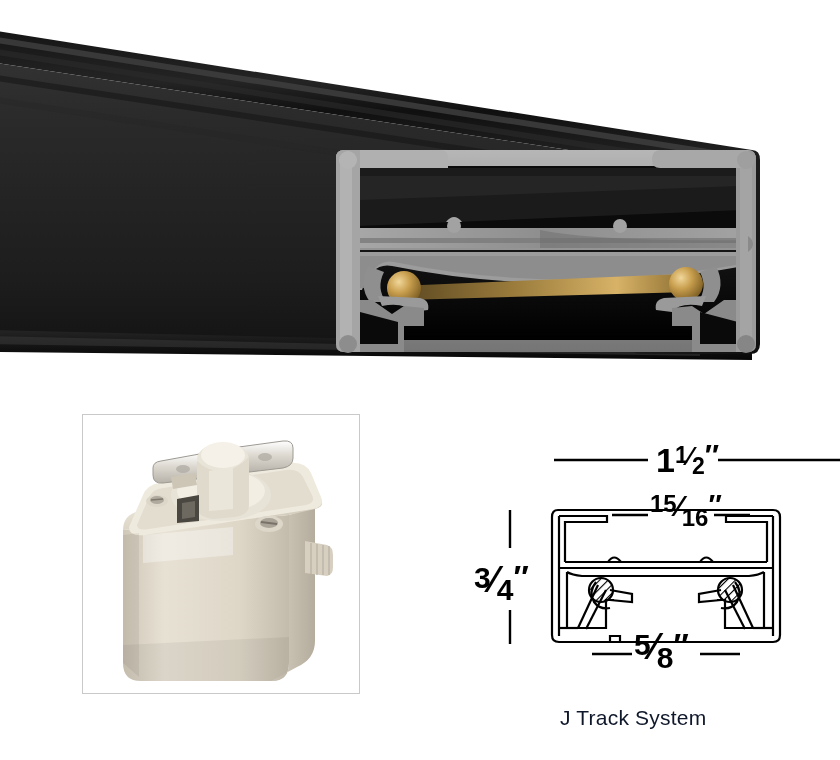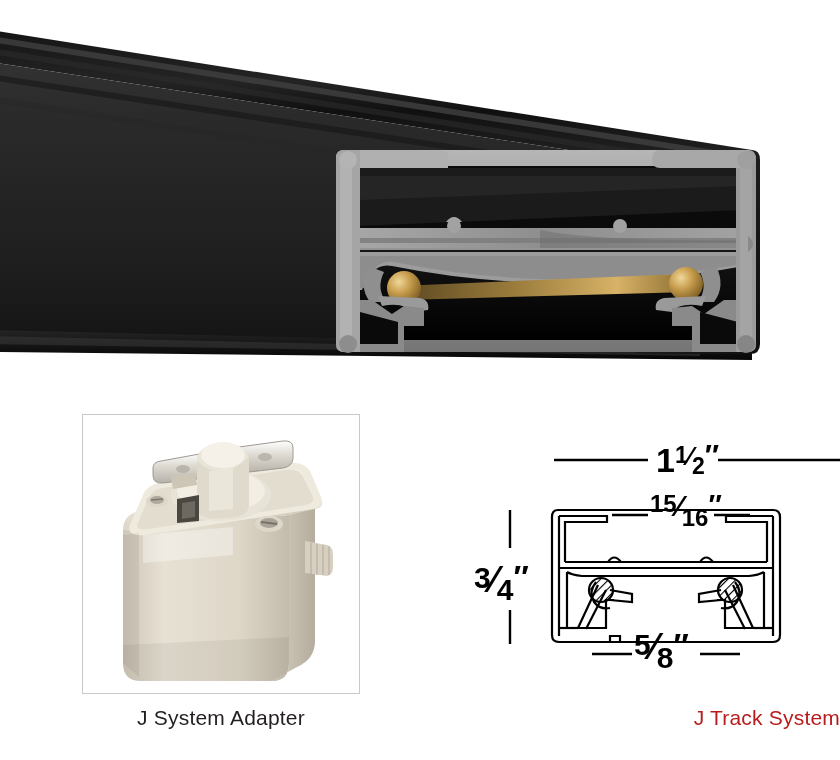--- a/index.html
+++ b/index.html
@@ -67,23 +67,23 @@
     width: 380px;
     height: 280px;
   }
   #diagram-panel svg { display: block; }
 
   #diagram-caption {
     position: absolute;
     left: 560px;
     top: 706px;
     width: 280px;
-    text-align: right;
+    text-align: left;
     font-size: 21px;
-    color: #b91c1c;
+    color: #0f172a;
     letter-spacing: 0.2px;
     font-family: "Liberation Sans", sans-serif;
   }
 
   .dim-text {
     font-family: "Liberation Sans", sans-serif;
     font-weight: bold;
     fill: #000000;
   }
 </style>
@@ -389,21 +389,20 @@
       </g>
 
       <path d="M 40,230 L 206,222 L 206,248 Q 206,266 188,266 L 58,266 Q 40,266 40,248 Z" fill="#000000" opacity="0.05"></path>
 
       <path d="M 40,120 L 56,118 L 56,262 L 40,248 Z" fill="#000000" opacity="0.06"></path>
 
       <path d="M 60,120 L 150,112 L 150,140 L 60,148 Z" fill="#ffffff" opacity="0.35"></path>
     </svg>
   </div>
 
-  <div id="adapter-caption">J System Adapter</div>
 
   <div id="diagram-panel">
     <svg width="380" height="280" viewBox="0 0 380 280" xmlns="http://www.w3.org/2000/svg">
       <rect x="0" y="0" width="380" height="280" fill="#ffffff"></rect>
 
       <g stroke="#000000" fill="none" stroke-width="2.2" stroke-linejoin="miter">
 
         <path d="M 98,88
                  Q 92,88 92,95
                  L 92,213

